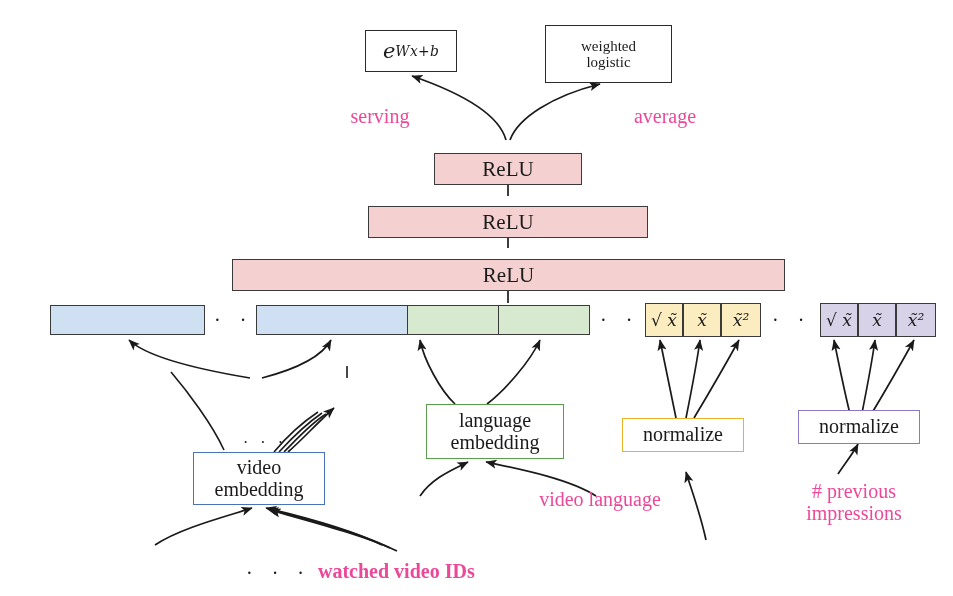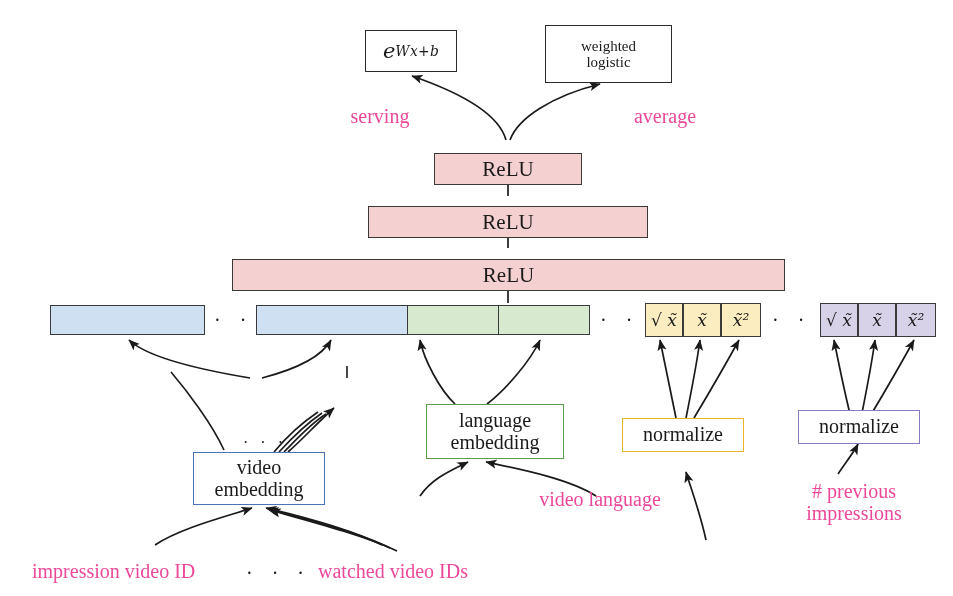--- a/index.html
+++ b/index.html
@@ -258,21 +258,20 @@
     <span>normalize</span>
   </div>
 
 
   <div class="plain" style="left:520px; top:488px; width:160px;">video language</div>
 
   <div class="plain" style="left:764px; top:480px; width:180px;"># previous
 impressions</div>
 
 
-  <div class="plain" style="left:32px; top:560px; width:210px; text-align:left;">impression video ID</div>
 
   <div class="ellipsis" style="left:246px; top:562px;">· · ·</div>
 
-  <div class="plain" style="left:318px; top:560px; width:200px; text-align:left;">watched video IDs</div>
+  <div class="plain" style="left:318px; top:560px; width:200px; text-align:left;font-weight:bold;">watched video IDs</div>
 
   <div class="ellipsis" style="left:243px; top:434px; font-size:16px; letter-spacing:4px;">· · ·</div>
 
 </div>
 
 </body></html>

